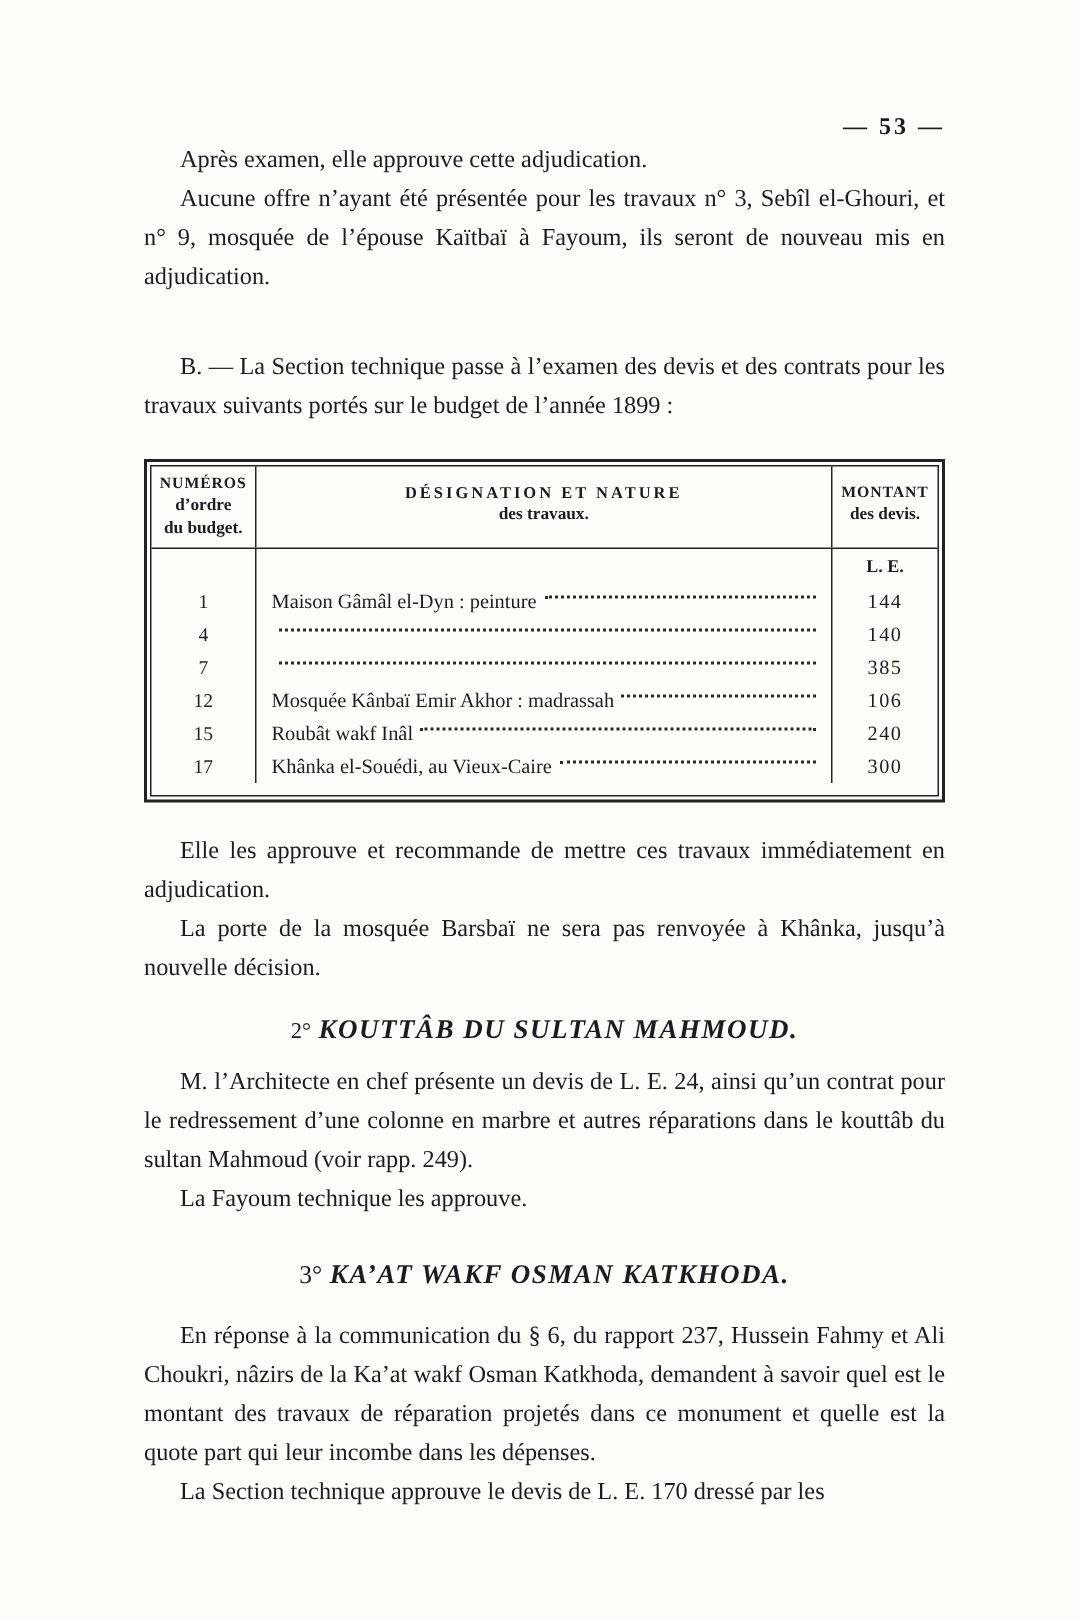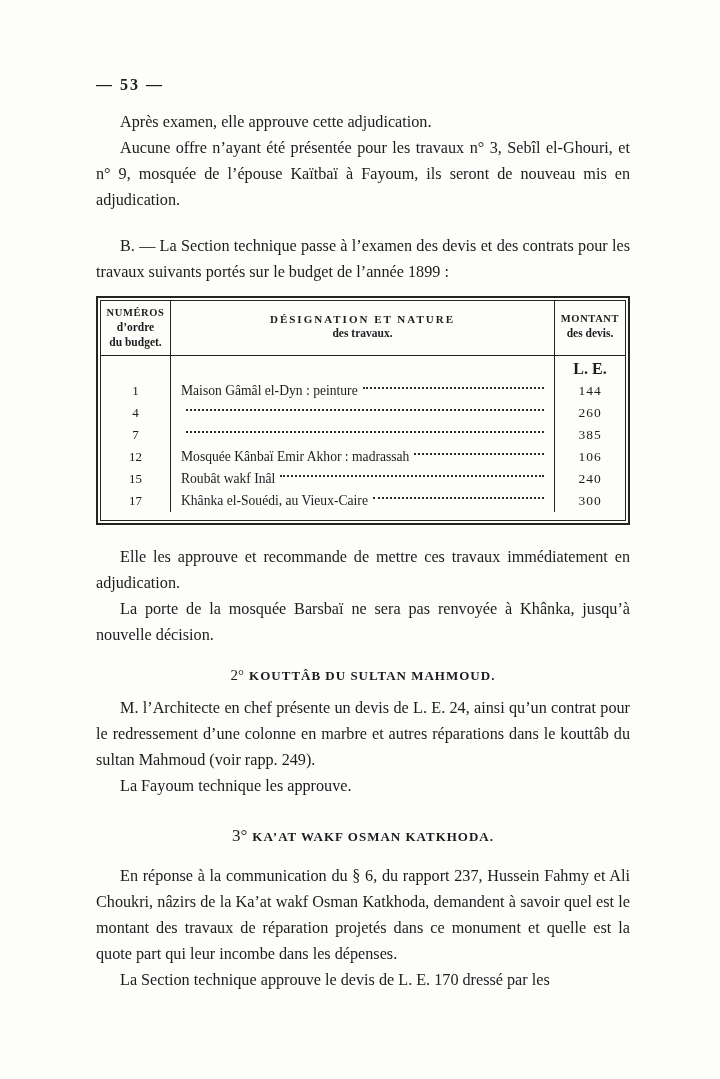--- a/index.html
+++ b/index.html
@@ -5,66 +5,66 @@
   * { margin:0; padding:0; box-sizing:border-box; }
   html, body { background:#d9d9d9; }
   .page {
     width:720px; height:1079px; margin:0 auto; position:relative; overflow:hidden;
     background:#fdfdfa; color:#1c1c20;
     font-family:"Liberation Serif","DejaVu Serif",serif;
   }
   .content { padding:76px 90px 0 96px; }
 
   .page-number {
-    text-align:left; font-size:16px; font-weight:bold;
-    letter-spacing:2px; margin-bottom:16px;
+    text-align:right; font-size:16px; font-weight:bold;
+    letter-spacing:2px; 
   }
 
   p.body-text {
     font-size:16.2px; line-height:1.6; text-align:justify; text-indent:24px;
   }
-  .space-before { margin-top:20px; }
+  .space-before { margin-top:34px; }
 
   
   .table-wrap {
-    margin:14px 4px 24px 4px;
+    margin:26px 4px 24px 4px;
     border:1px solid #232323;
     outline:2px solid #232323;
     outline-offset:2px;
     background:#fdfdfa;
   }
   .grid-row { display:grid; grid-template-columns:70px 1fr 70px; }
   .grid-row > div { border-right:1px solid #232323; }
   .grid-row > div:last-child { border-right:none; }
 
   .thead-row { border-bottom:1px solid #232323; }
   .h-cell { text-align:center; padding:5px 2px 4px 2px; }
   .h-caps { font-size:10.5px; font-weight:bold; letter-spacing:0.6px; }
   .h-caps-wide { font-size:11px; font-weight:bold; letter-spacing:2px; }
   .h-small { font-size:11.5px; font-weight:bold; }
   .h-cell .stack { line-height:1.35; }
 
   .subrow { height:24px; }
   .subrow > div { height:100%; }
-  .c-le { text-align:center; font-size:16px; font-weight:bold; padding-top:4px; }
+  .c-le { text-align:center; font-size:12px; font-weight:bold; padding-top:4px; }
 
   .t-body { padding-bottom:8px; }
   .trow { height:22px; align-items:center; font-size:13.6px; }
   .trow > div { height:100%; display:flex; align-items:center; }
   .c-num { justify-content:center; font-size:13px; }
   .c-des { padding-left:10px; padding-right:8px; overflow:hidden; white-space:nowrap; }
   .leader { flex:1; border-bottom:2px dotted #2b2b2b; margin:0 2px 6px 5px; min-width:8px; }
   .c-amt { justify-content:center; font-size:13.5px; letter-spacing:1px; }
 
   
   .sec-heading { text-align:center; margin:18px 0 12px 0; }
   .sec-heading-3 { margin:26px 0 18px 0; }
   .sec-prefix { font-size:15px; margin-right:5px; }
   .sec-heading-3 .sec-prefix { font-size:17px; }
-  .sec-title { font-size:13px; font-weight:bold; letter-spacing:1px; }
+  .sec-title { font-size:18px; font-weight:bold; letter-spacing:1px;font-style:italic; }
 </style>
 </head>
 <body>
 
 <div class="page">
   <div class="content">
 
     <div class="page-number">— 53 —</div>
 
     <p class="body-text">Après examen, elle approuve cette adjudication.</p>
@@ -108,21 +108,21 @@
               <span>Maison Gâmâl el-Dyn : peinture</span>
               <span class="leader"></span>
             </div>
             <div class="c-amt">144</div>
           </div>
           <div class="grid-row trow">
             <div class="c-num">4</div>
             <div class="c-des">
               <span class="leader"></span>
             </div>
-            <div class="c-amt">260</div>
+            <div class="c-amt">140</div>
           </div>
           <div class="grid-row trow">
             <div class="c-num">7</div>
             <div class="c-des">
               <span class="leader"></span>
             </div>
             <div class="c-amt">385</div>
           </div>
           <div class="grid-row trow">
             <div class="c-num">12</div>

